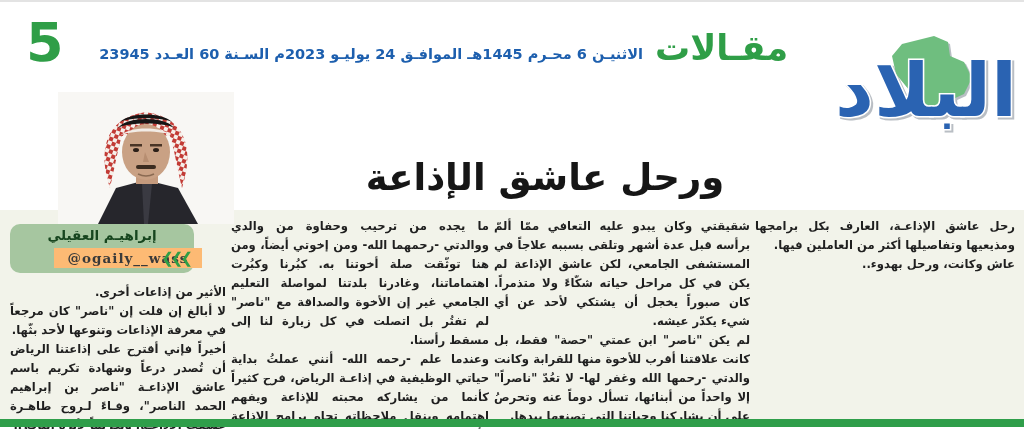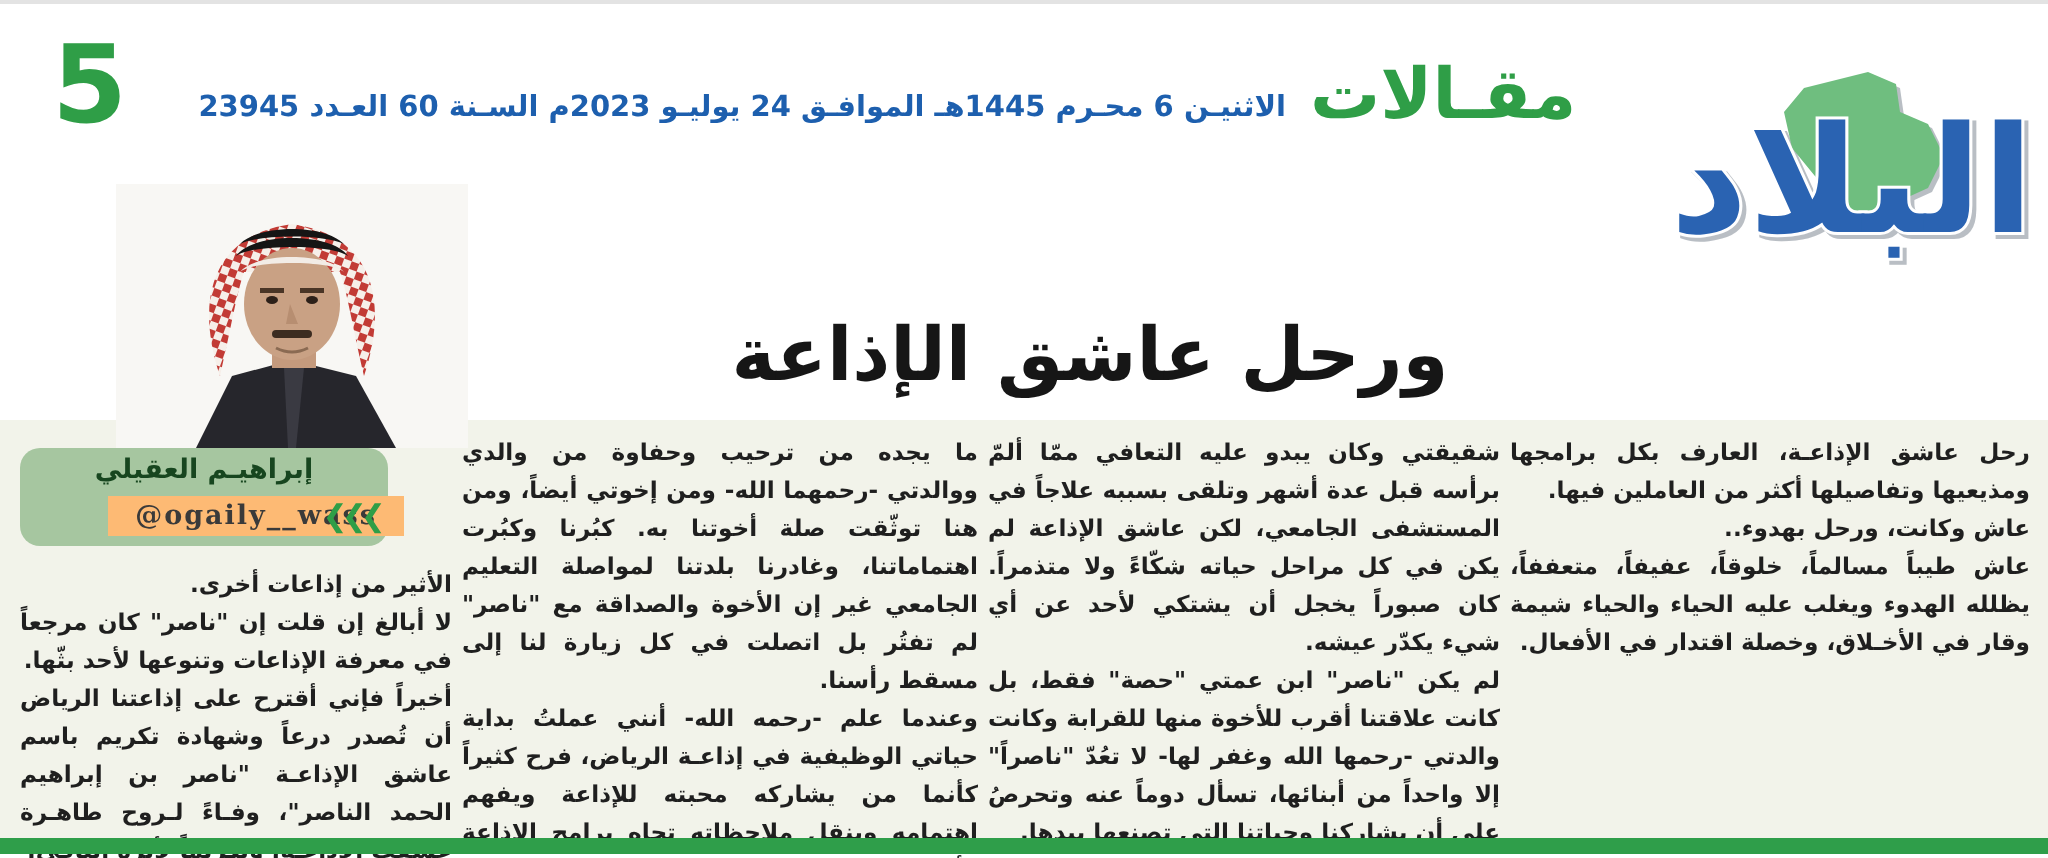--- a/index.html
+++ b/index.html
@@ -118,21 +118,20 @@
 
   <div class="author-banner">
     <div class="author-name">إبراهيـم العقيلي</div>
     <span class="handle-box">@ogaily__wass</span>
     <span class="chev">❮❮❮</span>
   </div>
 
   <section class="col col1">
       <p>رحل عاشق الإذاعـة، العارف بكل برامجها ومذيعيها وتفاصيلها أكثر من العاملين فيها.</p>
       <p>عاش وكانت، ورحل بهدوء..</p>
-      <p>عاش طيباً مسالماً، خلوقاً، عفيفاً، متعففاً، يظلله الهدوء ويغلب عليه الحياء والحياء شيمة وقار في الأخـلاق، وخصلة اقتدار في الأفعال.</p>
     </section>
   <section class="col col2">
       <p>شقيقتي وكان يبدو عليه التعافي ممّا ألمّ برأسه قبل عدة أشهر وتلقى بسببه علاجاً في المستشفى الجامعي، لكن عاشق الإذاعة لم يكن في كل مراحل حياته شكّاءً ولا متذمراً. كان صبوراً يخجل أن يشتكي لأحد عن أي شيء يكدّر عيشه.</p>
       <p>لم يكن "ناصر" ابن عمتي "حصة" فقط، بل كانت علاقتنا أقرب للأخوة منها للقرابة وكانت والدتي -رحمها الله وغفر لها- لا تعُدّ "ناصراً" إلا واحداً من أبنائها، تسأل دوماً عنه وتحرصُ على أن يشاركنا وجباتنا التي تصنعها بيدها.</p>
       <p>عاشت جدتي لوالدي "نورة الخريدلي" في منزلنا، وهي جدته لأمه، فكان يداوم على زيارتها في بيتنا، شجعه في ذلك</p>
     </section>
   <section class="col col3">
       <p>ما يجده من ترحيب وحفاوة من والدي ووالدتي -رحمهما الله- ومن إخوتي أيضاً، ومن هنا توثّقت صلة أخوتنا به. كبُرنا وكبُرت اهتماماتنا، وغادرنا بلدتنا لمواصلة التعليم الجامعي غير إن الأخوة والصداقة مع "ناصر" لم تفتُر بل اتصلت في كل زيارة لنا إلى مسقط رأسنا.</p>
       <p>وعندما علم -رحمه الله- أنني عملتُ بداية حياتي الوظيفية في إذاعـة الرياض، فرح كثيراً كأنما من يشاركه محبته للإذاعة ويفهم اهتمامه وينقل ملاحظاته تجاه برامج الإذاعة وأداء المذيعين وصفاء تلقي البث هناك في ديرته. وكان دوماً ما يقارن صفاء بث إذاعات المملكة في بلدته بما يصله عبر</p>
     </section>

